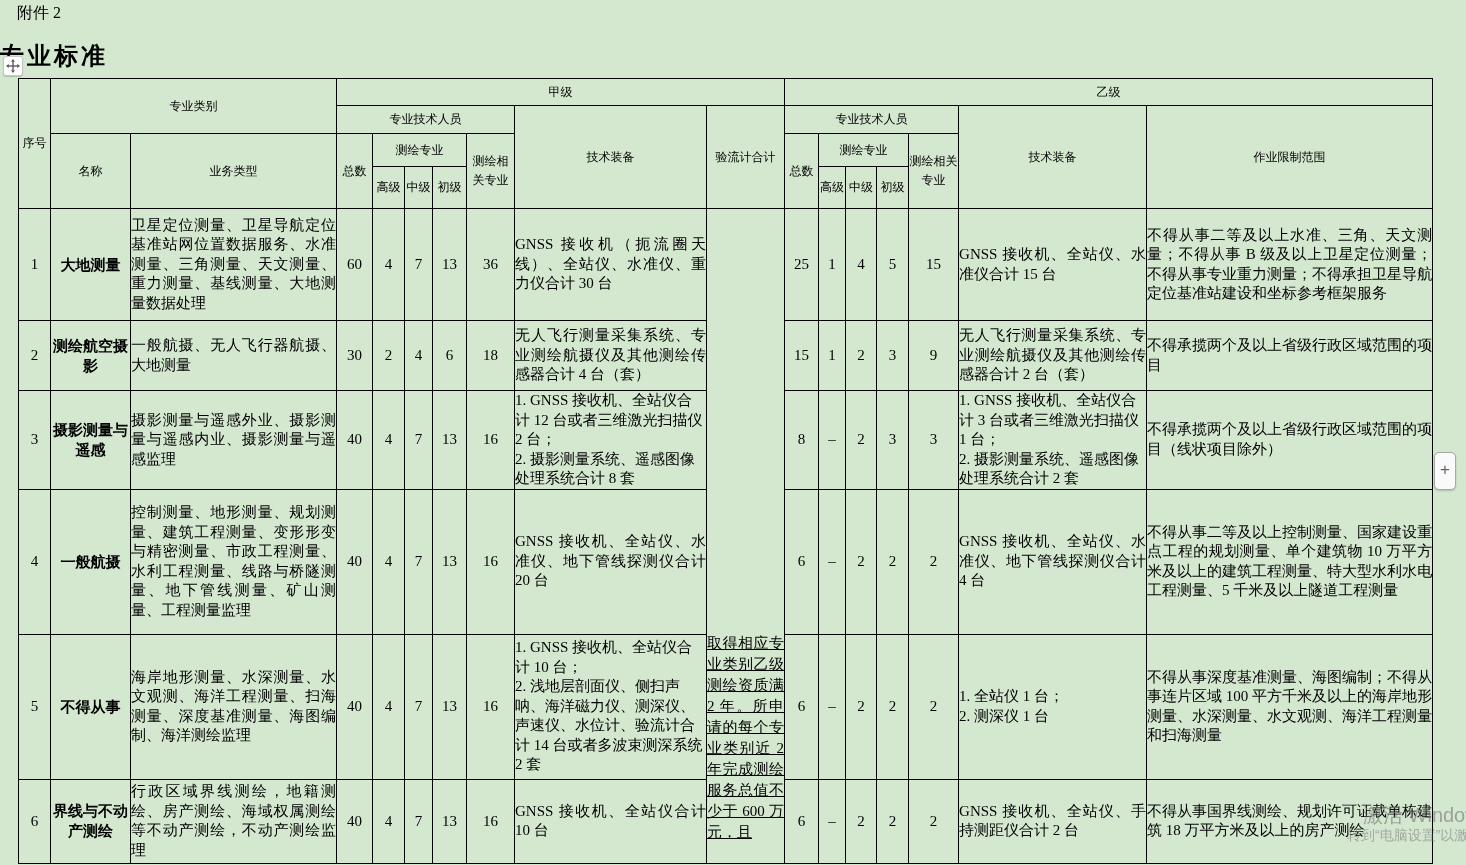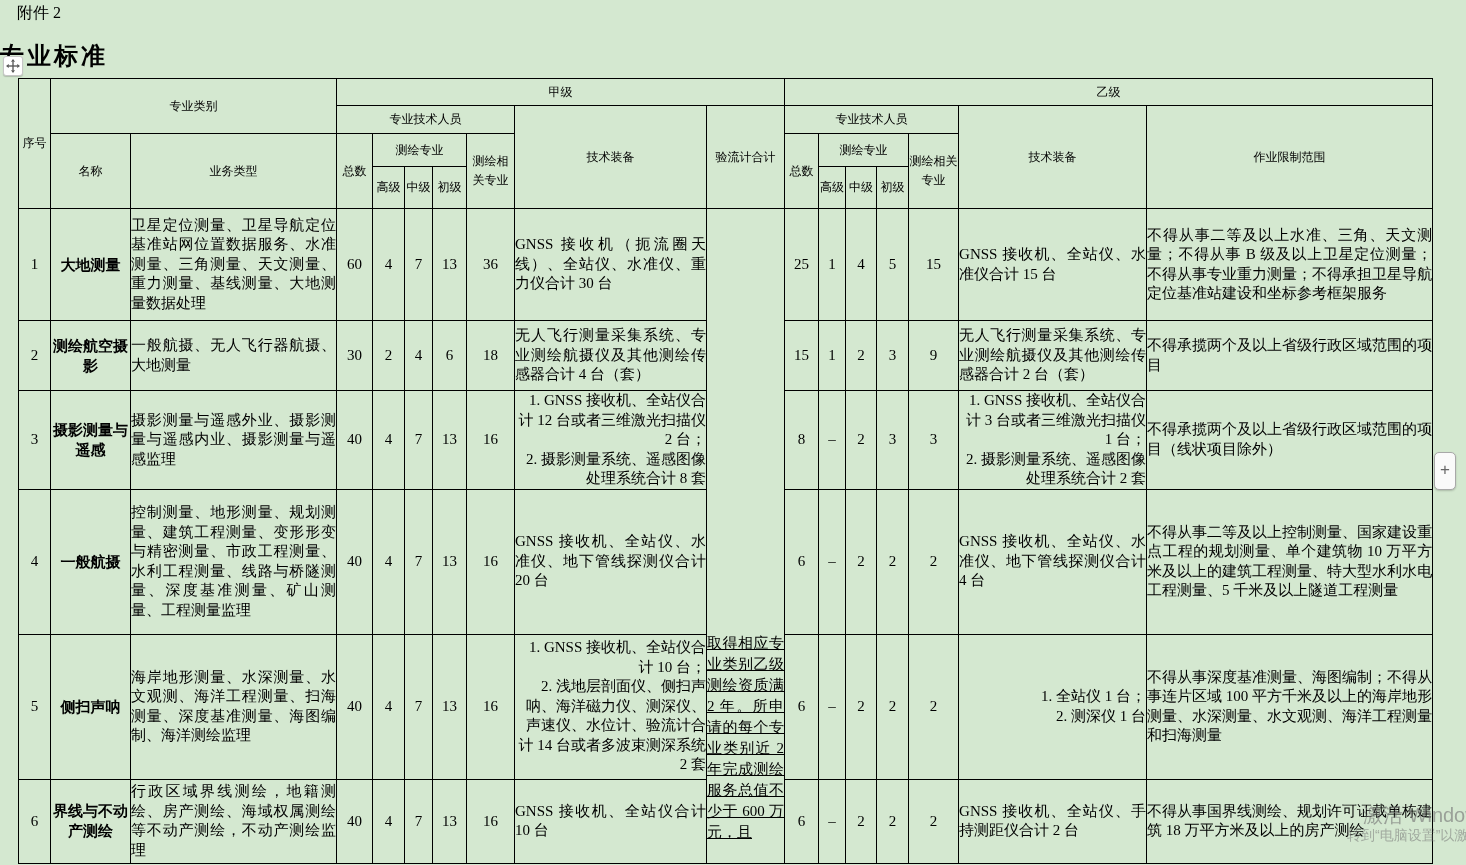--- a/index.html
+++ b/index.html
@@ -16,21 +16,21 @@
   tr.hr4{height:42px}
   tr.r0{height:112px}
   tr.r1{height:70px}
   tr.r2{height:98px}
   tr.r3{height:145px}
   tr.r4{height:145px}
   tr.r5{height:84px}
   .num{text-align:center;font-size:15px;}
   .name{text-align:center;font-size:15px;font-weight:bold;line-height:20px;padding:0 4px;margin-left:40px;}
   .txt{font-size:15px;line-height:19.5px;text-align:justify;padding:2px 5px;}
-  .pre{white-space:pre-wrap;text-align:right;}
+  .pre{white-space:pre-wrap;text-align:left;}
   .perf{vertical-align:top;padding:0 4px;text-decoration:underline;}
   .perf-inner{padding-top:404px;font-size:15px;line-height:21px;text-align:justify;}
   .move-handle{position:absolute;left:3px;top:56px;width:18px;height:18px;background:#fff;
                border:1px solid #c6c6c6;border-radius:3px;box-shadow:0 1px 1px rgba(0,0,0,.18);
                display:flex;align-items:center;justify-content:center;}
   .plus-btn{position:absolute;left:1434px;top:452px;width:20px;height:36px;background:#fafafa;
             border:1px solid #a8a8a8;border-radius:5px;color:#666;font-size:17px;line-height:34px;
             text-align:center;font-family:"Liberation Sans",sans-serif;box-shadow:0 1px 2px rgba(0,0,0,.2);}
   .wm1{position:absolute;left:1363px;top:802px;font-size:20px;color:rgba(118,118,118,.62);
        font-family:"Liberation Sans",sans-serif;white-space:nowrap;}
@@ -170,39 +170,39 @@
         <td class="num">3</td>
         <td class="num">3</td>
         <td class="txt pre">1. GNSS 接收机、全站仪合计 3 台或者三维激光扫描仪 1 台；
 2. 摄影测量系统、遥感图像处理系统合计 2 套</td>
         <td class="txt">不得承揽两个及以上省级行政区域范围的项目（线状项目除外）</td>
       </tr>
 
       <tr class="r3">
         <td class="num">4</td>
         <td class="name">一般航摄</td>
-        <td class="txt">控制测量、地形测量、规划测量、建筑工程测量、变形形变与精密测量、市政工程测量、水利工程测量、线路与桥隧测量、深度基准测量、矿山测量、工程测量监理</td>
+        <td class="txt">控制测量、地形测量、规划测量、建筑工程测量、变形形变与精密测量、市政工程测量、水利工程测量、线路与桥隧测量、地下管线测量、矿山测量、工程测量监理</td>
         <td class="num">40</td>
         <td class="num">4</td>
         <td class="num">7</td>
         <td class="num">13</td>
         <td class="num">16</td>
         <td class="txt">GNSS 接收机、全站仪、水准仪、地下管线探测仪合计 20 台</td>
         <td class="num">6</td>
         <td class="num">–</td>
         <td class="num">2</td>
         <td class="num">2</td>
         <td class="num">2</td>
         <td class="txt">GNSS 接收机、全站仪、水准仪、地下管线探测仪合计 4 台</td>
         <td class="txt">不得从事二等及以上控制测量、国家建设重点工程的规划测量、单个建筑物 10 万平方米及以上的建筑工程测量、特大型水利水电工程测量、5 千米及以上隧道工程测量</td>
       </tr>
 
       <tr class="r4">
         <td class="num">5</td>
-        <td class="name">侧扫声呐</td>
+        <td class="name">不得从事</td>
         <td class="txt">海岸地形测量、水深测量、水文观测、海洋工程测量、扫海测量、深度基准测量、海图编制、海洋测绘监理</td>
         <td class="num">40</td>
         <td class="num">4</td>
         <td class="num">7</td>
         <td class="num">13</td>
         <td class="num">16</td>
         <td class="txt pre">1. GNSS 接收机、全站仪合计 10 台；
 2. 浅地层剖面仪、侧扫声呐、海洋磁力仪、测深仪、声速仪、水位计、验流计合计 14 台或者多波束测深系统 2 套</td>
         <td class="num">6</td>
         <td class="num">–</td>

